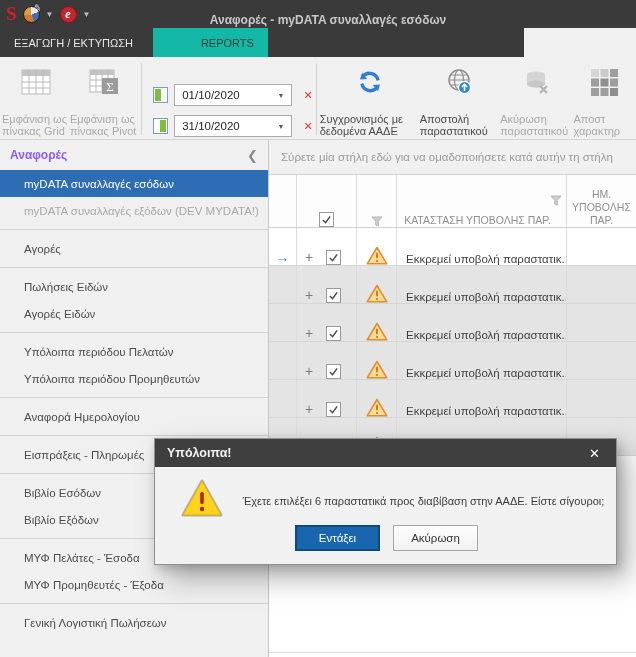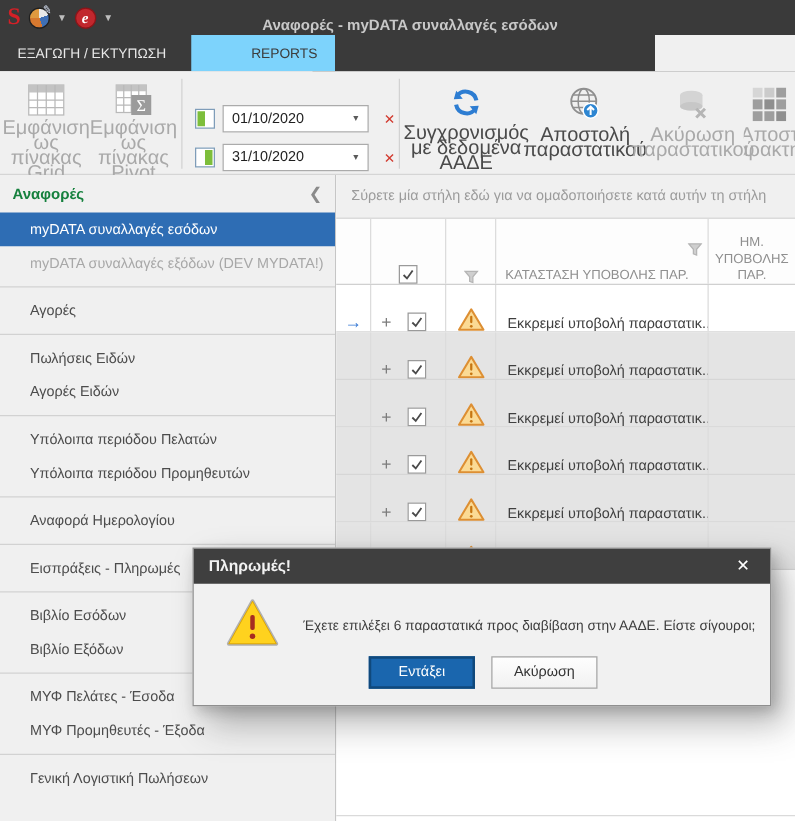--- a/index.html
+++ b/index.html
@@ -18,29 +18,29 @@
   .ecirc { width:17px; height:17px; border-radius:50%; background:#c1272d; border:1px solid #8d1418;
     color:#fff; font-family:"Liberation Serif","DejaVu Serif",serif; font-style:italic; font-weight:bold;
     font-size:12px; display:flex; align-items:center; justify-content:center; }
   .tb-caret { color:#bdbdbd; font-size:8px; }
   .tb-title { position:absolute; left:120px; right:100px; top:0; height:28px; display:flex; align-items:flex-end; justify-content:center;
     color:#c8c8c8; font-size:12px; font-weight:bold; padding-bottom:1px; }
 
   
   .tabbar { position:absolute; left:0; top:28px; width:524px; height:29px; background:#3a3a3a; display:flex; }
   .tab { height:29px; display:flex; align-items:center; padding:0 14px; font-size:11px; color:#e8e8e8; }
-  .tab.active { background:#7dd3fc; color:#3c3c3c; margin-left:6px;padding-left:48px; }
+  .tab.active { background:#14b8a6; color:#3c3c3c; margin-left:6px;padding-left:48px; }
   .tab-underhang { position:absolute; left:250px; top:57px; width:386px; height:5px; background:#3a3a3a; }
 
   
   .ribbon { position:absolute; left:0; top:57px; width:636px; height:83px; background:#f0f0f0;
     border-bottom:1px solid #d5d5d5; display:flex; align-items:stretch; padding:4px 0 2px 2px; }
   .rb-big { width:76px; display:flex; flex-direction:column; align-items:center; justify-content:flex-start; padding-top:6px; }
   .rb-big .rb-ico { height:32px; display:flex; align-items:center; justify-content:center; }
-  .rb-big .rb-lab { margin-top:4px; font-size:16px; line-height:12px; text-align:center; color:#4a4a4a; }
+  .rb-big .rb-lab { margin-top:16px; font-size:11px; line-height:12px; color:#4a4a4a; }
   .rb-big.disabled .rb-lab { color:#a9a9a9; }
   .rb-sep { width:1px; background:#d2d2d2; margin:2px 3px; }
   .date-group { width:168px; display:flex; flex-direction:column; justify-content:flex-end; gap:9px; padding-left:8px; }
   .date-row { display:flex; align-items:center; gap:6px; }
   .date-ico { width:16px; height:16px; background:#fff; border:1px solid #7f9db9; position:relative; }
   .date-ico .half { position:absolute; top:1px; bottom:1px; width:6px; background:#7dbe3b; }
   .date-ico.start .half { left:1px; }
   .date-ico.end .half { right:1px; }
   .date-field { width:122px; height:22px; background:#fff; border:1px solid #ababab; display:flex; align-items:center; padding:0 4px 0 7px; }
   .date-val { flex:1; font-size:11.5px; color:#1f1f1f; }
@@ -50,21 +50,21 @@
   .rb-big.w88 { width:90px; }
   .rb-big.w80 { width:82px; }
   .rb-big.clip { width:70px; overflow:hidden; }
 
   
   .main { position:absolute; left:0; top:140px; width:636px; height:517px; display:flex; }
 
   
   .sidebar { width:269px; background:#f0f0f0; border-right:1px solid #c6c6c6; overflow:hidden; }
   .sb-header { height:30px; display:flex; align-items:center; padding:0 10px; }
-  .sb-title { flex:1; font-size:12px; font-weight:bold; color:#15803d; }
+  .sb-title { flex:1; font-size:12px; font-weight:bold; color:#8b5cf6; }
   .sb-collapse { color:#8a8a8a; font-size:13px; }
   .sb-item { height:27px; display:flex; align-items:center; padding:0 10px 0 24px; font-size:11.5px; color:#4c4c4c; white-space:nowrap; overflow:hidden; }
   .sb-item.selected { background:#2e6db4; color:#fff; }
   .sb-item.disabled { color:#a8a8a8; }
   .sb-sep { border-top:1px solid #d2d2d2; margin:5px 0; }
 
   
   .content { position:relative; flex:1; background:#fff; }
   .group-panel { height:34px; background:#f0f0f0; display:flex; align-items:center; padding-left:12px;
     font-size:11.5px; color:#9b9b9b; }
@@ -436,21 +436,21 @@
     </div>
     <div class="g-cell c4"></div>
   </div>
         </div>
       <div class="grid-bottom-line"></div>
     </div>
   </div>
 
   <div class="dialog">
     <div class="dlg-head">
-      <span class="dlg-title">Πληρωμές!</span>
+      <span class="dlg-title">Υπόλοιπα!</span>
       <span class="dlg-close">✕</span>
     </div>
     <div class="dlg-body">
       <span class="dlg-warn">
         <svg width="42" height="38" viewBox="0 0 42 38">
           <path d="M21 2 40 36H2Z" fill="#ffd21e" stroke="#b0b0b0" stroke-width="3" stroke-linejoin="round"></path>
           <path d="M21 2 40 36H2Z" fill="#ffd21e" stroke="#e0a800" stroke-width="0.8" stroke-linejoin="round"></path>
           <rect x="19.2" y="13" width="3.6" height="12" rx="1.6" fill="#a62c21"></rect>
           <circle cx="21" cy="30" r="2.2" fill="#a62c21"></circle>
         </svg>

